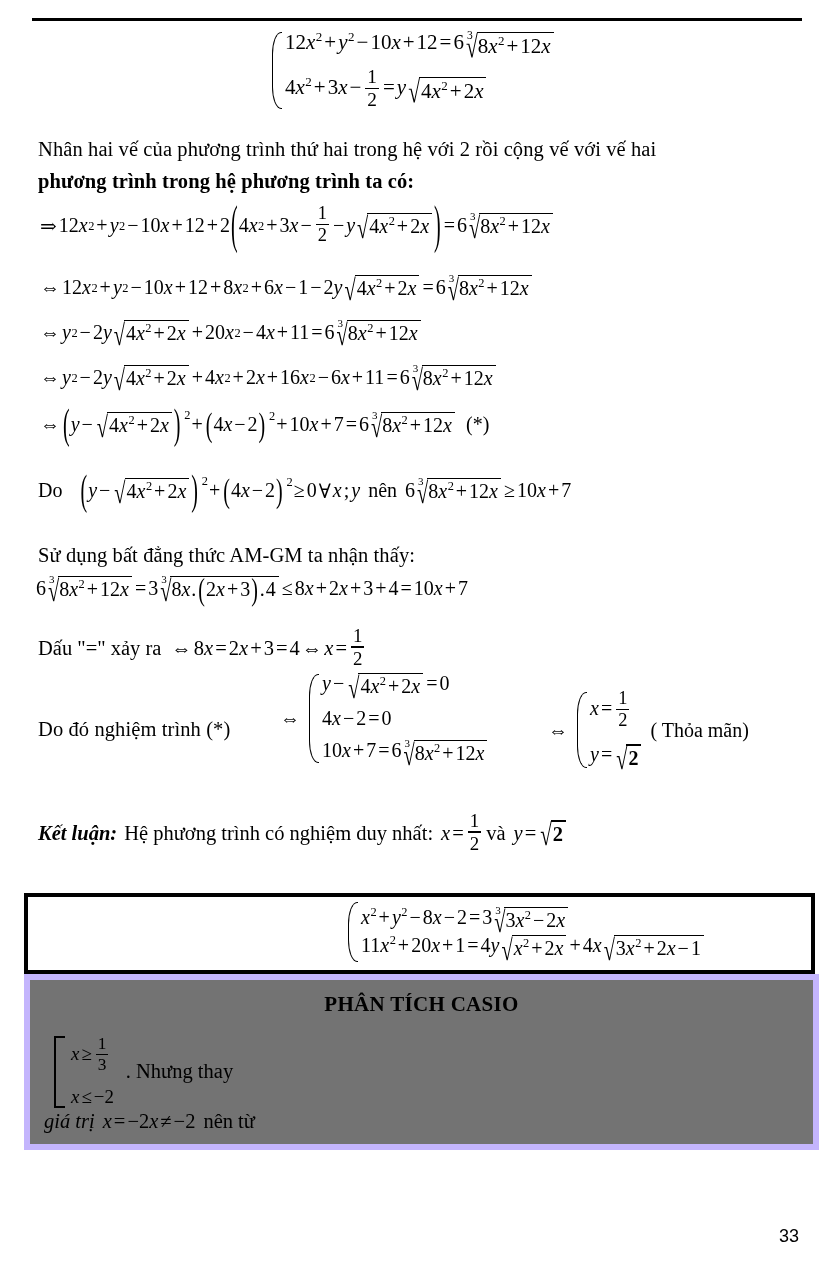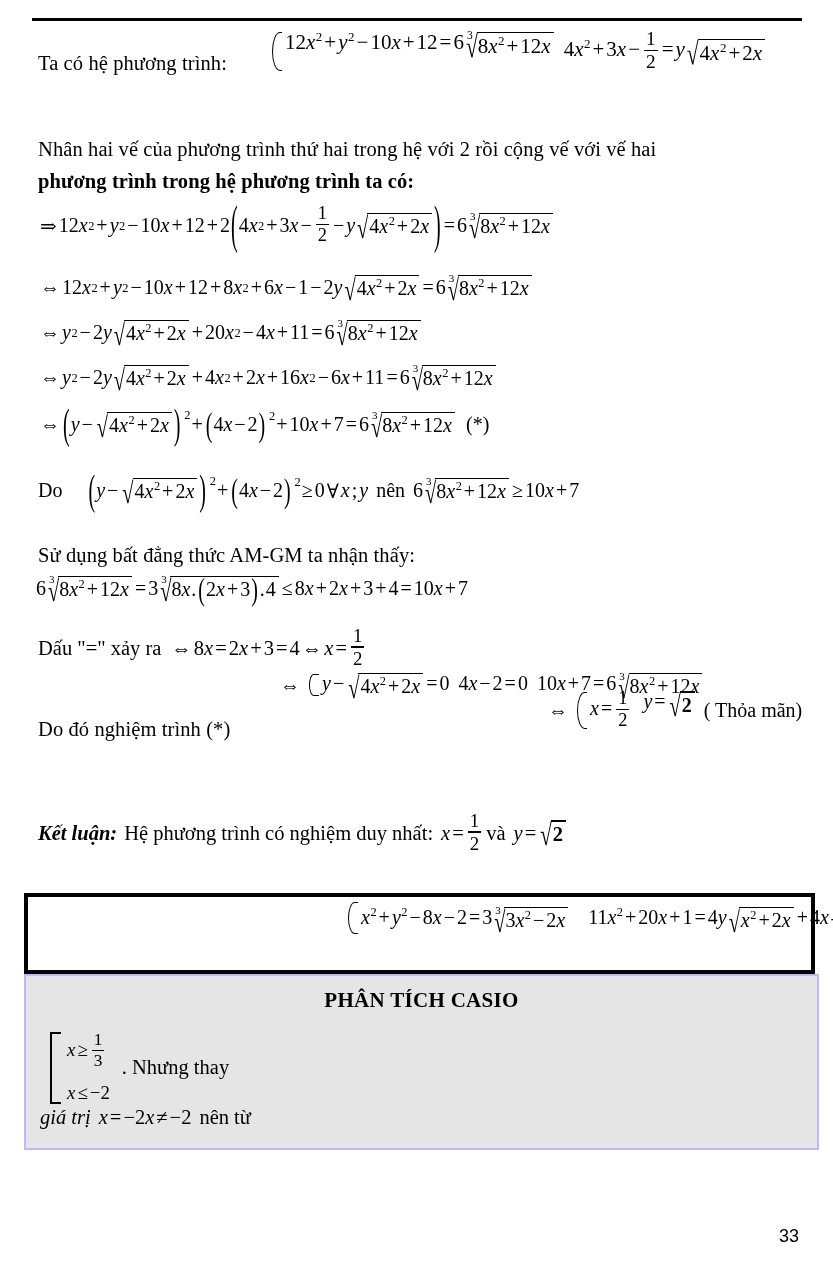--- a/index.html
+++ b/index.html
@@ -156,21 +156,21 @@
     top: 2px;
     bottom: 2px;
     width: 9px;
     border-left: 1.7px solid #000;
     border-top: 1.7px solid #000;
     border-bottom: 1.7px solid #000;
     border-radius: 9px 0 0 9px / 22px 0 0 22px;
   }
   .system .rows {
     display: flex;
-    flex-direction: row;
+    flex-direction: column;
     justify-content: center;
     gap: 9px;
     padding-left: 4px;
   }
   .system .rows .srow { white-space: nowrap; }
 
   
   .sqsystem {
     display: inline-flex;
     align-items: stretch;
@@ -193,23 +193,23 @@
 
   
   .box-thick {
     position: absolute;
     border: 4px solid #000;
     box-sizing: border-box;
     background: #fff;
   }
   .box-thin {
     position: absolute;
-    border: 2px solid #c4b5fd;
+    border: 6px solid #c4b5fd;
     box-sizing: border-box;
-    background: #e5e5e5;
+    background: #737373;
   }
 
   .centered-head {
     position: absolute;
     width: 100%;
     text-align: center;
     font-weight: bold;
     font-size: 21px;
     letter-spacing: 0.3px;
   }
@@ -224,21 +224,20 @@
 
   .bold-ital { font-weight: bold; }
 </style>
 </head>
 <body>
 
 <div class="page">
 
   <div class="top-rule"></div>
 
-  <div class="txt" style="left:38px; top:52px;">Ta có hệ phương trình:</div>
 
   <div style="position:absolute; left:268px; top:30px;">
     <span class="math system" style="font-size:21px;">
       <span class="brace"></span>
       <span class="rows">
         <span class="srow">
           <span class="num">12</span>x<sup class="exp">2</sup><span class="op">+</span>y<sup class="exp">2</sup><span class="op">−</span><span class="num">10</span>x<span class="op">+</span><span class="num">12</span><span class="op">=</span><span class="num">6</span><span class="rad idx3">
               <span class="radidx">3</span>
               <span class="radsym">√</span>
               <span class="radbody"><span class="num">8</span>x<sup class="exp">2</sup><span class="op">+</span><span class="num">12</span>x</span>
@@ -348,21 +347,21 @@
           <span class="radidx">3</span>
           <span class="radsym">√</span>
           <span class="radbody"><span class="num">8</span>x<sup class="exp">2</sup><span class="op">+</span><span class="num">12</span>x</span>
         </span>
       <span class="up" style="margin-left:10px;">(*)</span>
     </span>
   </div>
 
   <div style="position:absolute; left:38px; top:478px;">
     <span class="math" style="font-size:20px;">
-      <span class="up" style="margin-right:25px;">Do</span>
+      <span class="up" style="margin-right:17px;">Do</span>
       <span class="pgroup">
         <span class="bigparen">(</span>
         y<span class="op">−</span><span class="rad">
             <span class="radsym">√</span>
             <span class="radbody"><span class="num">4</span>x<sup class="exp">2</sup><span class="op">+</span><span class="num">2</span>x</span>
           </span>
         <span class="bigparen">)</span>
         <span class="pg-sup">2</span>
       </span>
       <span class="op" style="margin-left:8px;">+</span>
@@ -477,21 +476,21 @@
           <span class="radsym" style="font-weight:bold;">√</span>
           <span class="radbody" style="border-top-width:2.2px;"><span class="num" style="font-weight:bold;">2</span></span>
         </span>
     </span>
   </div>
 
   <div class="box-thick" style="left:24px; top:893px; width:791px; height:81px;">
     <div style="position:absolute; left:316px; top:3px;">
       <span class="math system" style="font-size:20px;">
         <span class="brace"></span>
-        <span class="rows" style="gap:19px; padding-top:6px; padding-bottom:4px;">
+        <span class="rows" style="gap:2px; padding-top:6px; padding-bottom:4px;">
           <span class="srow">
             x<sup class="exp">2</sup><span class="op">+</span>y<sup class="exp">2</sup><span class="op">−</span><span class="num">8</span>x<span class="op">−</span><span class="num">2</span><span class="op">=</span><span class="num">3</span><span class="rad idx3">
                 <span class="radidx">3</span>
                 <span class="radsym">√</span>
                 <span class="radbody"><span class="num">3</span>x<sup class="exp">2</sup><span class="op">−</span><span class="num">2</span>x</span>
               </span>
           </span>
           <span class="srow">
             <span class="num">11</span>x<sup class="exp">2</sup><span class="op">+</span><span class="num">20</span>x<span class="op">+</span><span class="num">1</span><span class="op">=</span><span class="num">4</span>y<span class="rad">
                 <span class="radsym">√</span>

